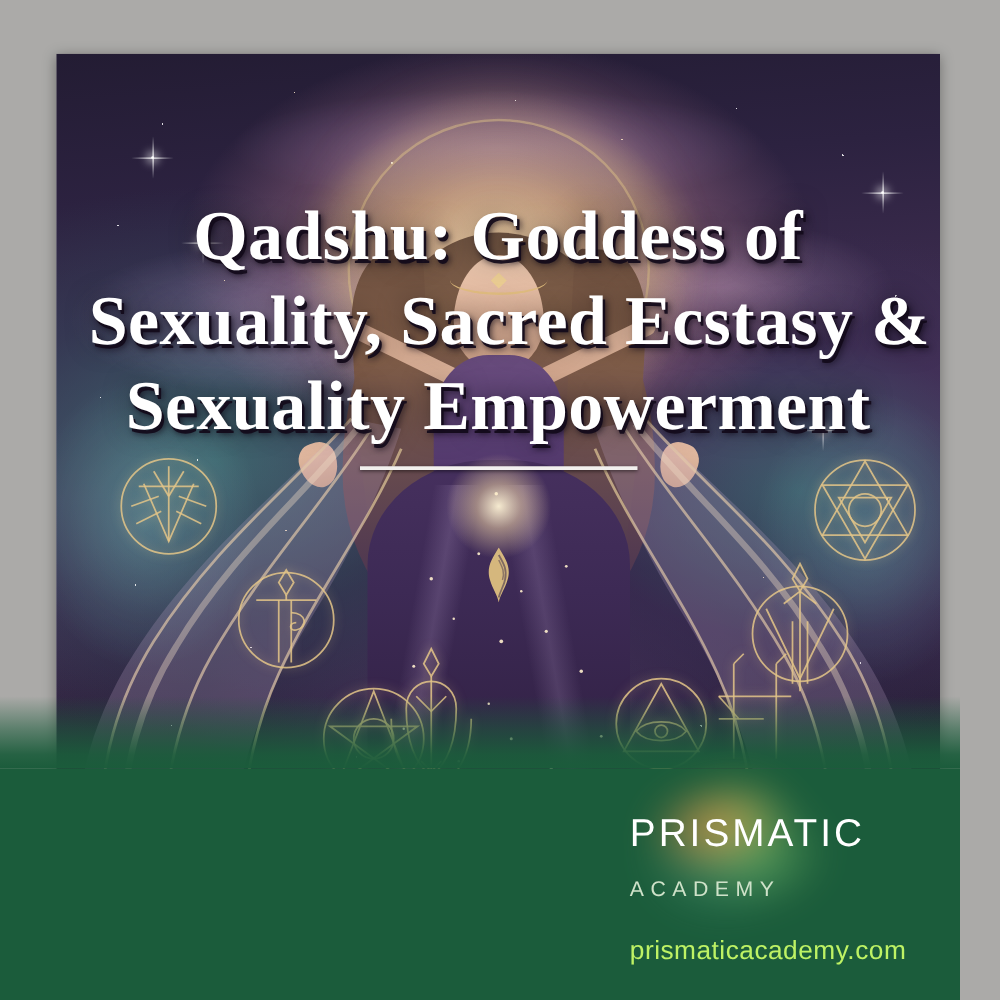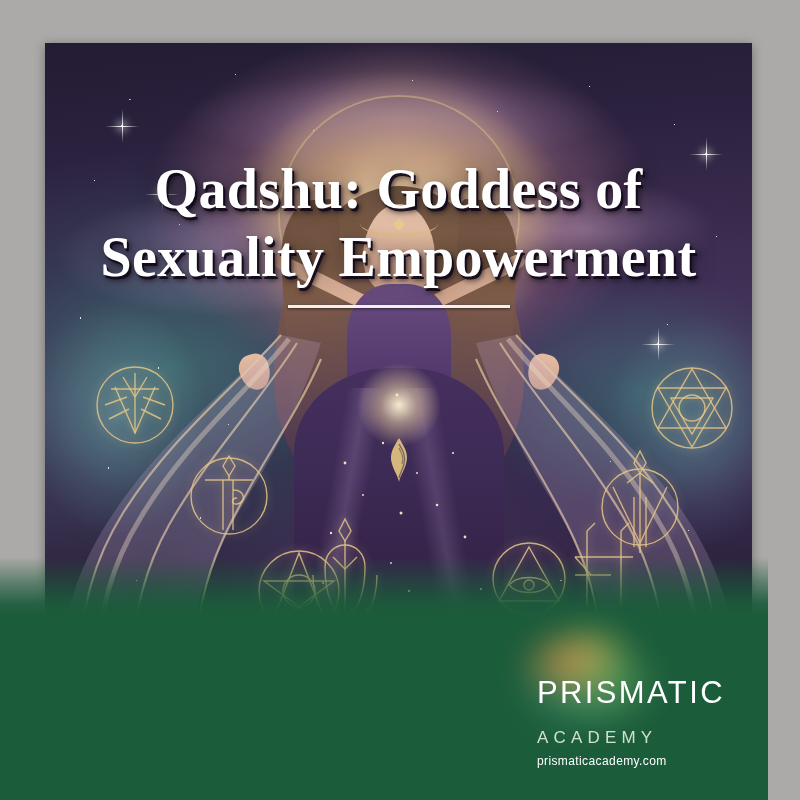--- a/index.html
+++ b/index.html
@@ -204,21 +204,21 @@
     filter:blur(13px);opacity:.9;
   }
   .brand-block{position:absolute;right:43px;bottom:28px;text-align:left;}
   .brand-name{
     font-size:31px;letter-spacing:2.4px;color:#ffffff;font-weight:400;line-height:34px;
   }
   .brand-sub{
     font-size:17px;letter-spacing:5.2px;color:#cfe2c9;font-weight:400;line-height:24px;margin-top:16px;
   }
   .brand-url{
-    font-size:12px;letter-spacing:.4px;color:#ffffff;font-weight:400;line-height:22px;
+    font-size:21px;letter-spacing:.4px;color:#bef264;font-weight:400;margin-top:26px;line-height:22px;
   }
 </style>
 </head>
 <body>
 
 <div id="canvas">
 
   <div class="artwork">
     <div class="art-layer sky-base"></div>
     <div class="art-layer nebula"></div>
@@ -362,20 +362,21 @@
         <circle cx="396" cy="572" r="1.3"></circle>
           <circle cx="278" cy="540" r="1"></circle>
         <circle cx="436" cy="546" r="1.1"></circle>
           <circle cx="352" cy="352" r="1.4"></circle>
       </g>
     </svg>
 
     <div class="title-wrap">
       <h1 class="title">
         <span class="ln">Qadshu: Goddess of</span>
+        <span class="ln">Sexuality, Sacred Ecstasy &amp;</span>
         <span class="ln">Sexuality Empowerment</span>
       </h1>
       <div class="divider"></div>
     </div>
   </div>
 
   <div class="footer-fade"></div>
   <div class="footer">
     <div class="prism-glow"></div>
     <div class="brand-block">

